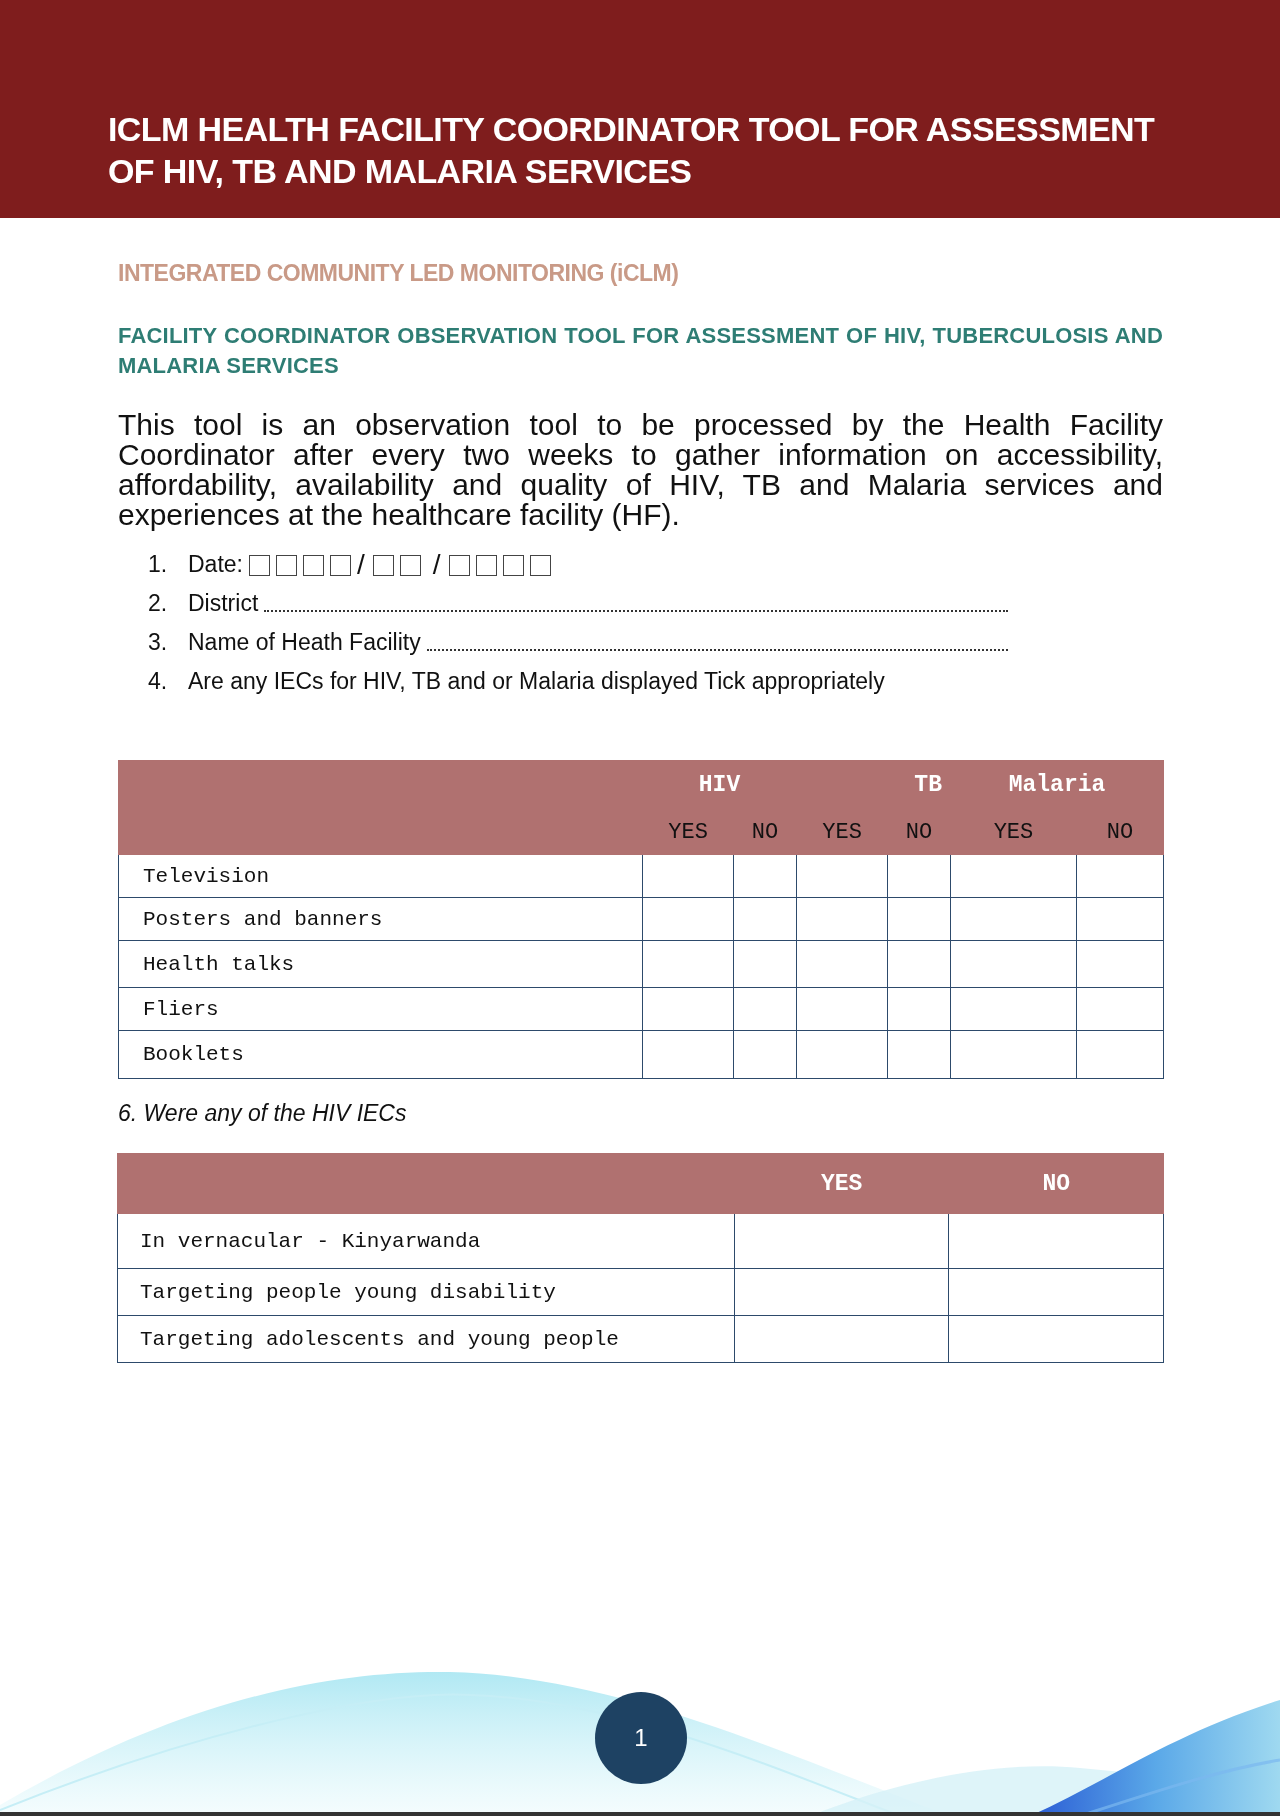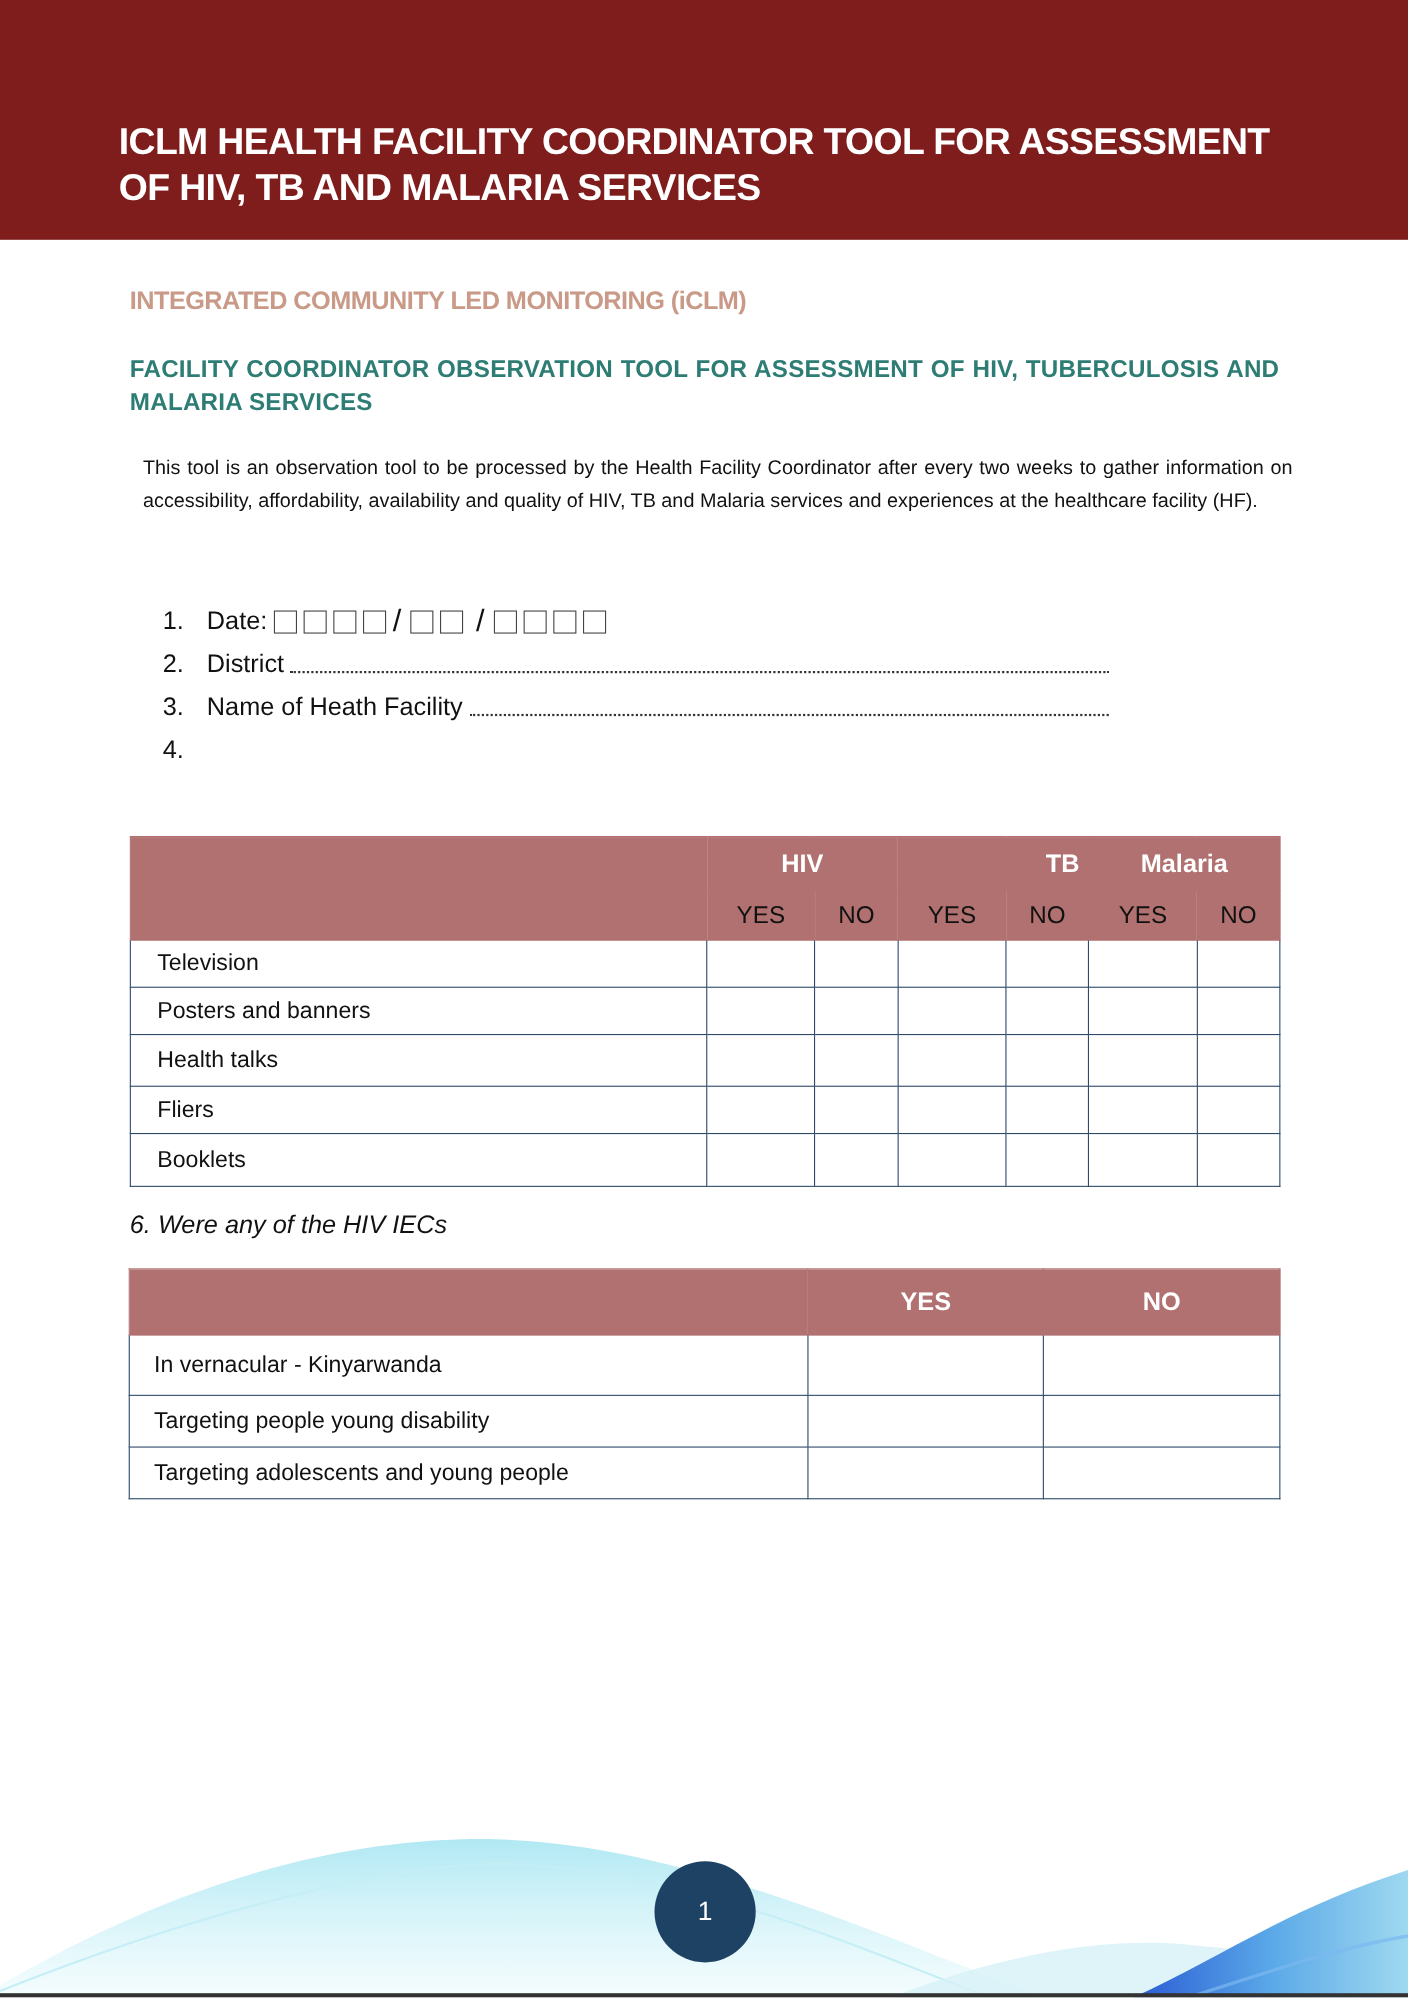--- a/index.html
+++ b/index.html
@@ -5,29 +5,29 @@
   html, body { margin:0; padding:0; }
   body { width:1280px; height:1816px; position:relative; background:#ffffff; overflow:hidden;
          font-family:"DejaVu Sans", sans-serif; color:#111; }
   .banner { position:absolute; left:0; top:0; width:1280px; height:218px; background:#7f1d1d; }
   .banner-title { position:absolute; left:108px; top:108px; width:1100px; color:#fff;
          font-family:"Liberation Sans", sans-serif; font-weight:bold; font-size:34px; line-height:42px; letter-spacing:-0.6px; }
   .subtitle { position:absolute; left:118px; top:260px; color:#c99a87; font-family:"Liberation Sans", sans-serif;
          font-weight:bold; font-size:23px; letter-spacing:-0.5px; }
   .section-title { position:absolute; left:118px; top:321px; width:1045px; color:#2e7d74;
          font-family:"Liberation Sans", sans-serif; font-weight:bold; font-size:22px; line-height:30px; text-align:justify; letter-spacing:0.2px; }
-  .intro { position:absolute; left:118px; top:410px; width:1045px; font-size:18px; line-height:30px;
-         text-align:justify; font-family:"Liberation Sans", sans-serif; color:#111;margin-left:12px; }
+  .intro { position:absolute; left:118px; top:410px; width:1045px; font-size:30px; line-height:30px;
+         text-align:justify; font-family:"Liberation Sans", sans-serif; color:#111; }
   .qlist { position:absolute; left:148px; top:545px; width:860px; font-family:"Liberation Sans", sans-serif; font-size:23px; }
   .qitem { height:39px; line-height:39px; white-space:nowrap; display:flex; }
   .qnum { width:40px; display:inline-block; }
   .dots { flex:1; border-bottom:2px dotted #333; height:26px; margin-left:6px; }
   .datebox { display:inline-block; width:19px; height:19px; border:1.5px solid #444; margin-right:6px; vertical-align:-2px; }
   .slash { display:inline-block; margin:0 8px 0 0; font-size:28px; }
-  table { border-collapse:collapse; position:absolute; font-family:Liberation Sans, sans-serif; }
+  table { border-collapse:collapse; position:absolute; font-family:Liberation Mono, monospace; }
   .t1 { left:118px; top:760px; width:1046px; }
   .t1 th, .t1 td { border:1px solid #2d4a6b; }
   .t1 thead th { background:#b07170; color:#fff; border-color:#b07170; }
   .t1 thead th.vsep { border-left:1px solid #e0d4d4; }
   .t1 .grp th { height:46px; font-size:23px; font-weight:bold; }
   .t1 .sub th { height:42px; font-size:22px; font-weight:normal; color:#111; border-top:1px solid #f1e5e5; border-left:1px solid #e9dada; }
   .t1 td { height:40px; font-size:21px; }
   .t1 td.label { padding-left:24px; width:498px; }
   .t2 { left:117px; top:1153px; width:1047px; }
   .t2 th, .t2 td { border:1px solid #2d4a6b; }
@@ -64,20 +64,21 @@
     <span>District</span>
     <span class="dots"></span>
   </div>
   <div class="qitem">
     <span class="qnum">3.</span>
     <span>Name of Heath Facility</span>
     <span class="dots"></span>
   </div>
   <div class="qitem">
     <span class="qnum">4.</span>
+    <span>Are any IECs for HIV, TB and or Malaria displayed Tick appropriately</span>
   </div>
 </div>
 
 <table class="t1">
   <thead>
     <tr class="grp">
       <th rowspan="2"></th>
       <th colspan="2" class="vsep" style="text-align:center;">HIV</th>
       <th colspan="2" style="text-align:right;padding-right:8px;">TB</th>
       <th colspan="2" style="text-align:center;">Malaria</th>

